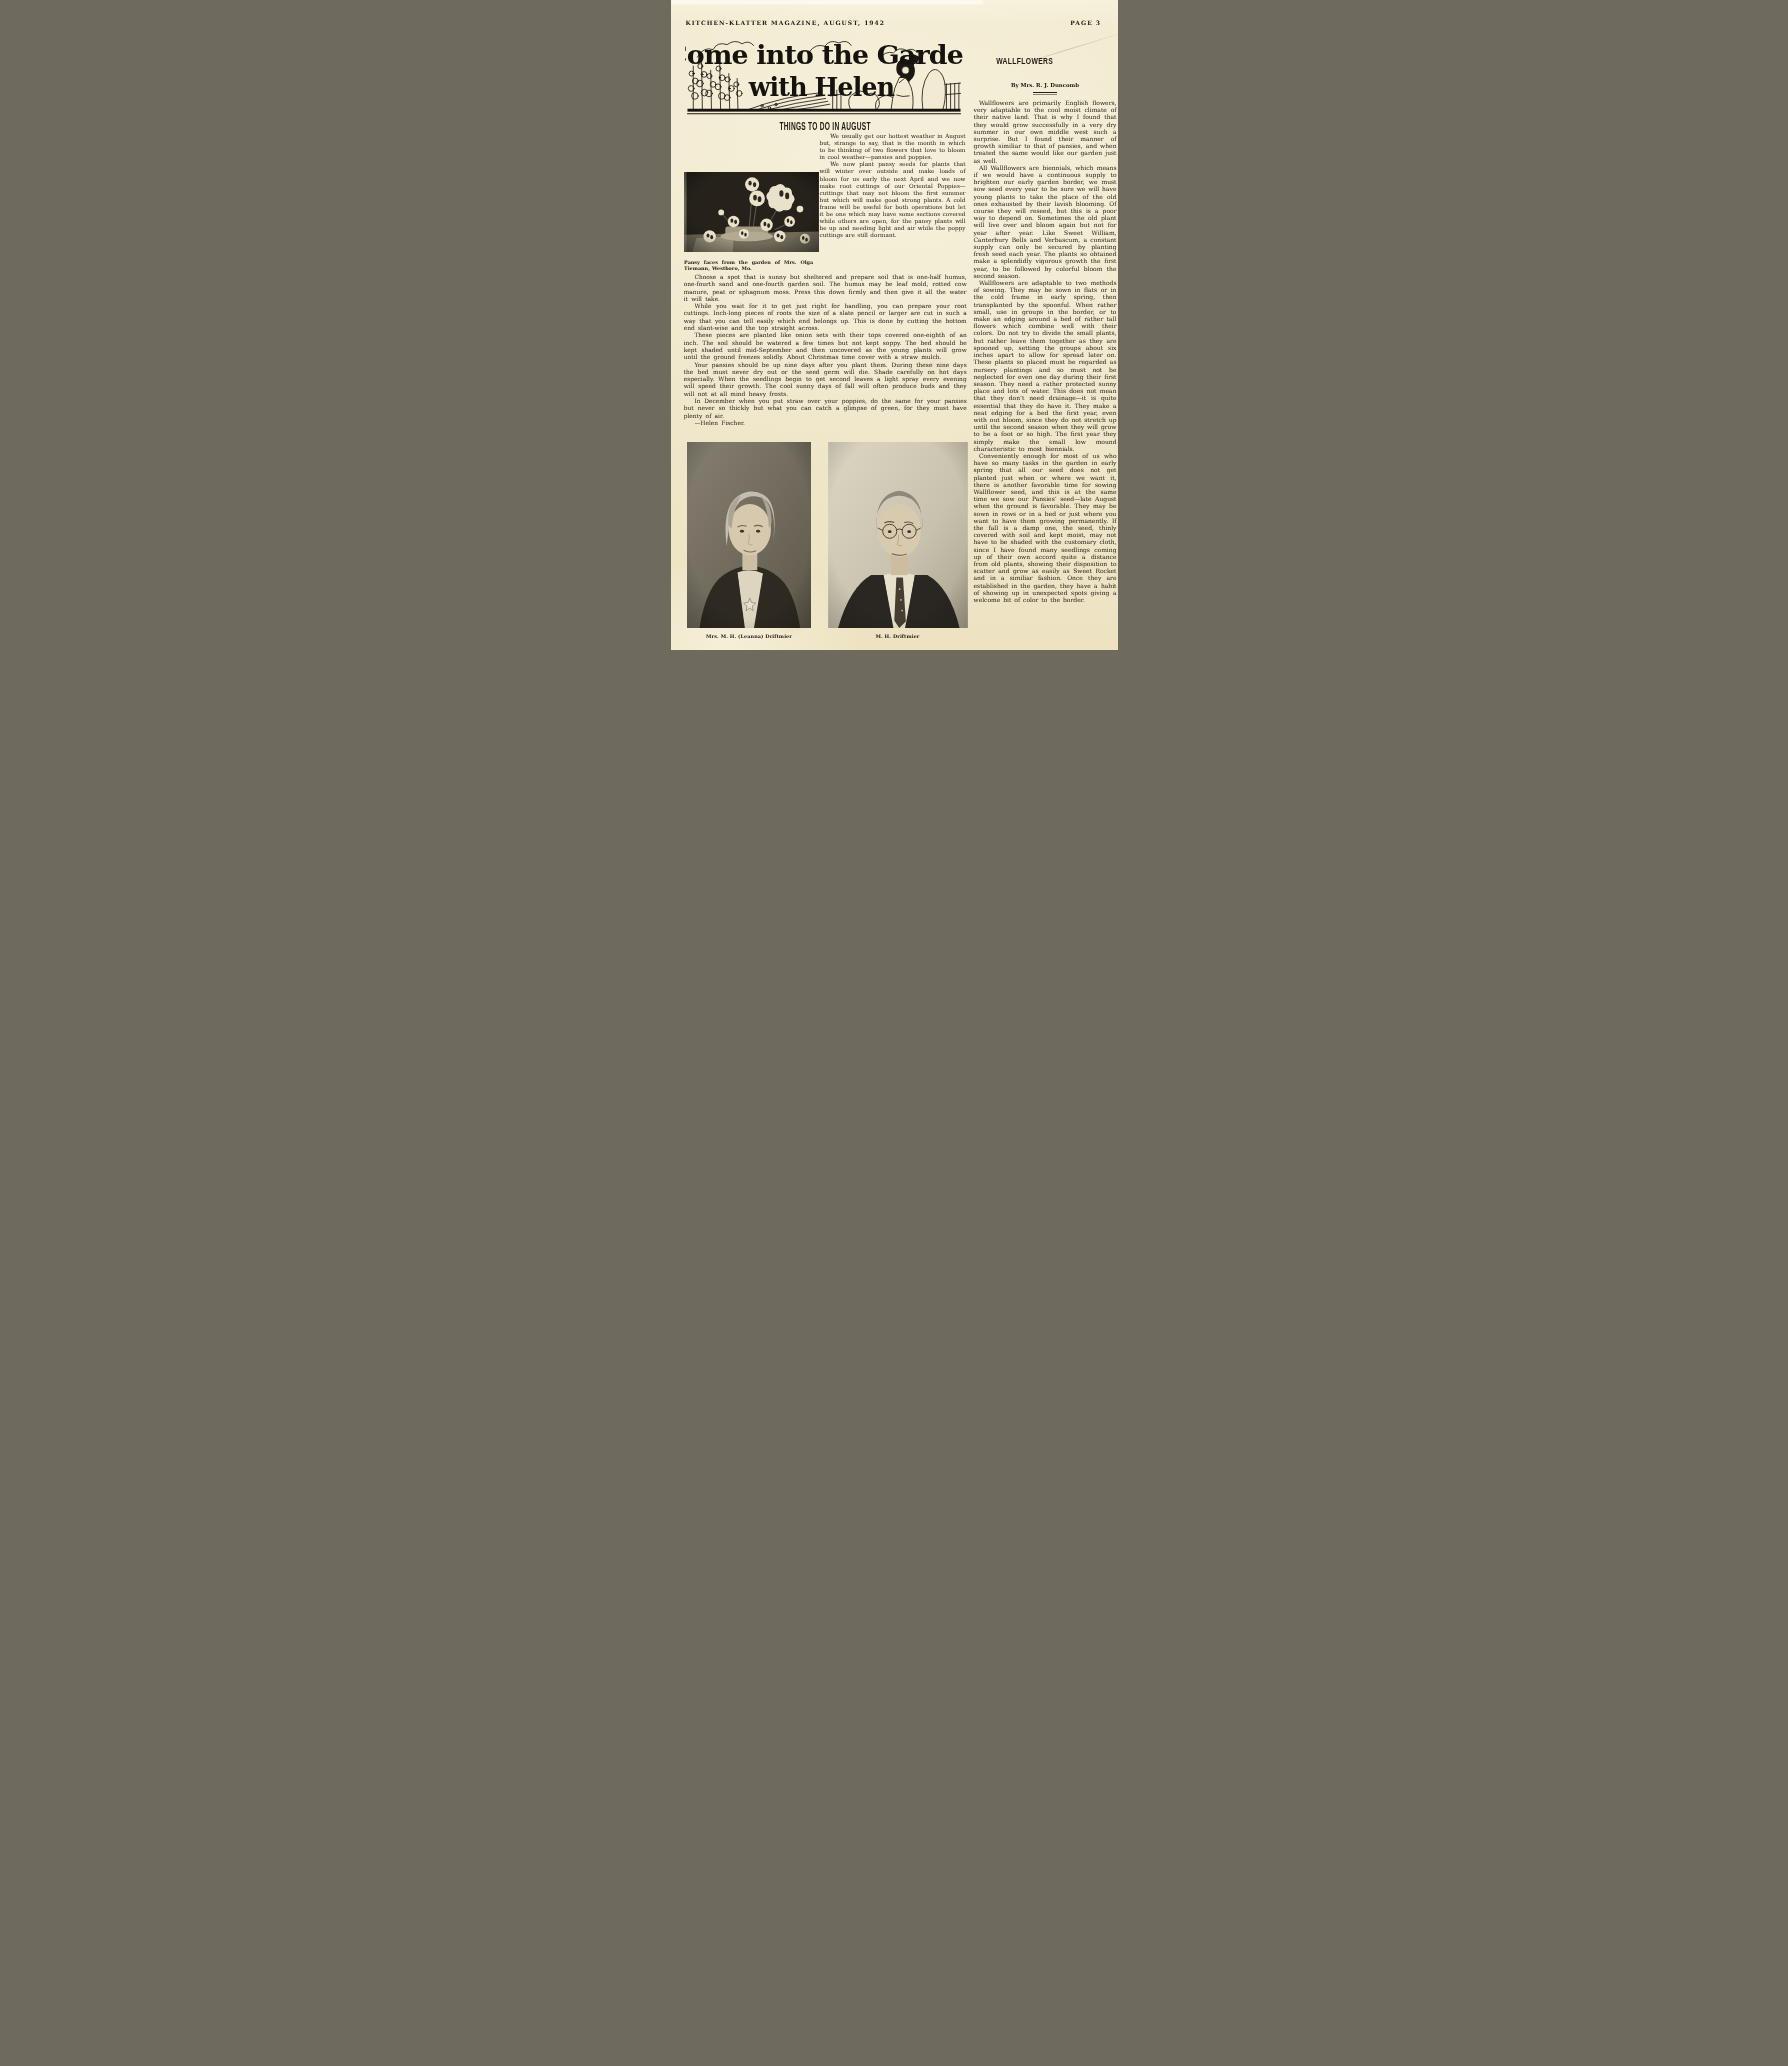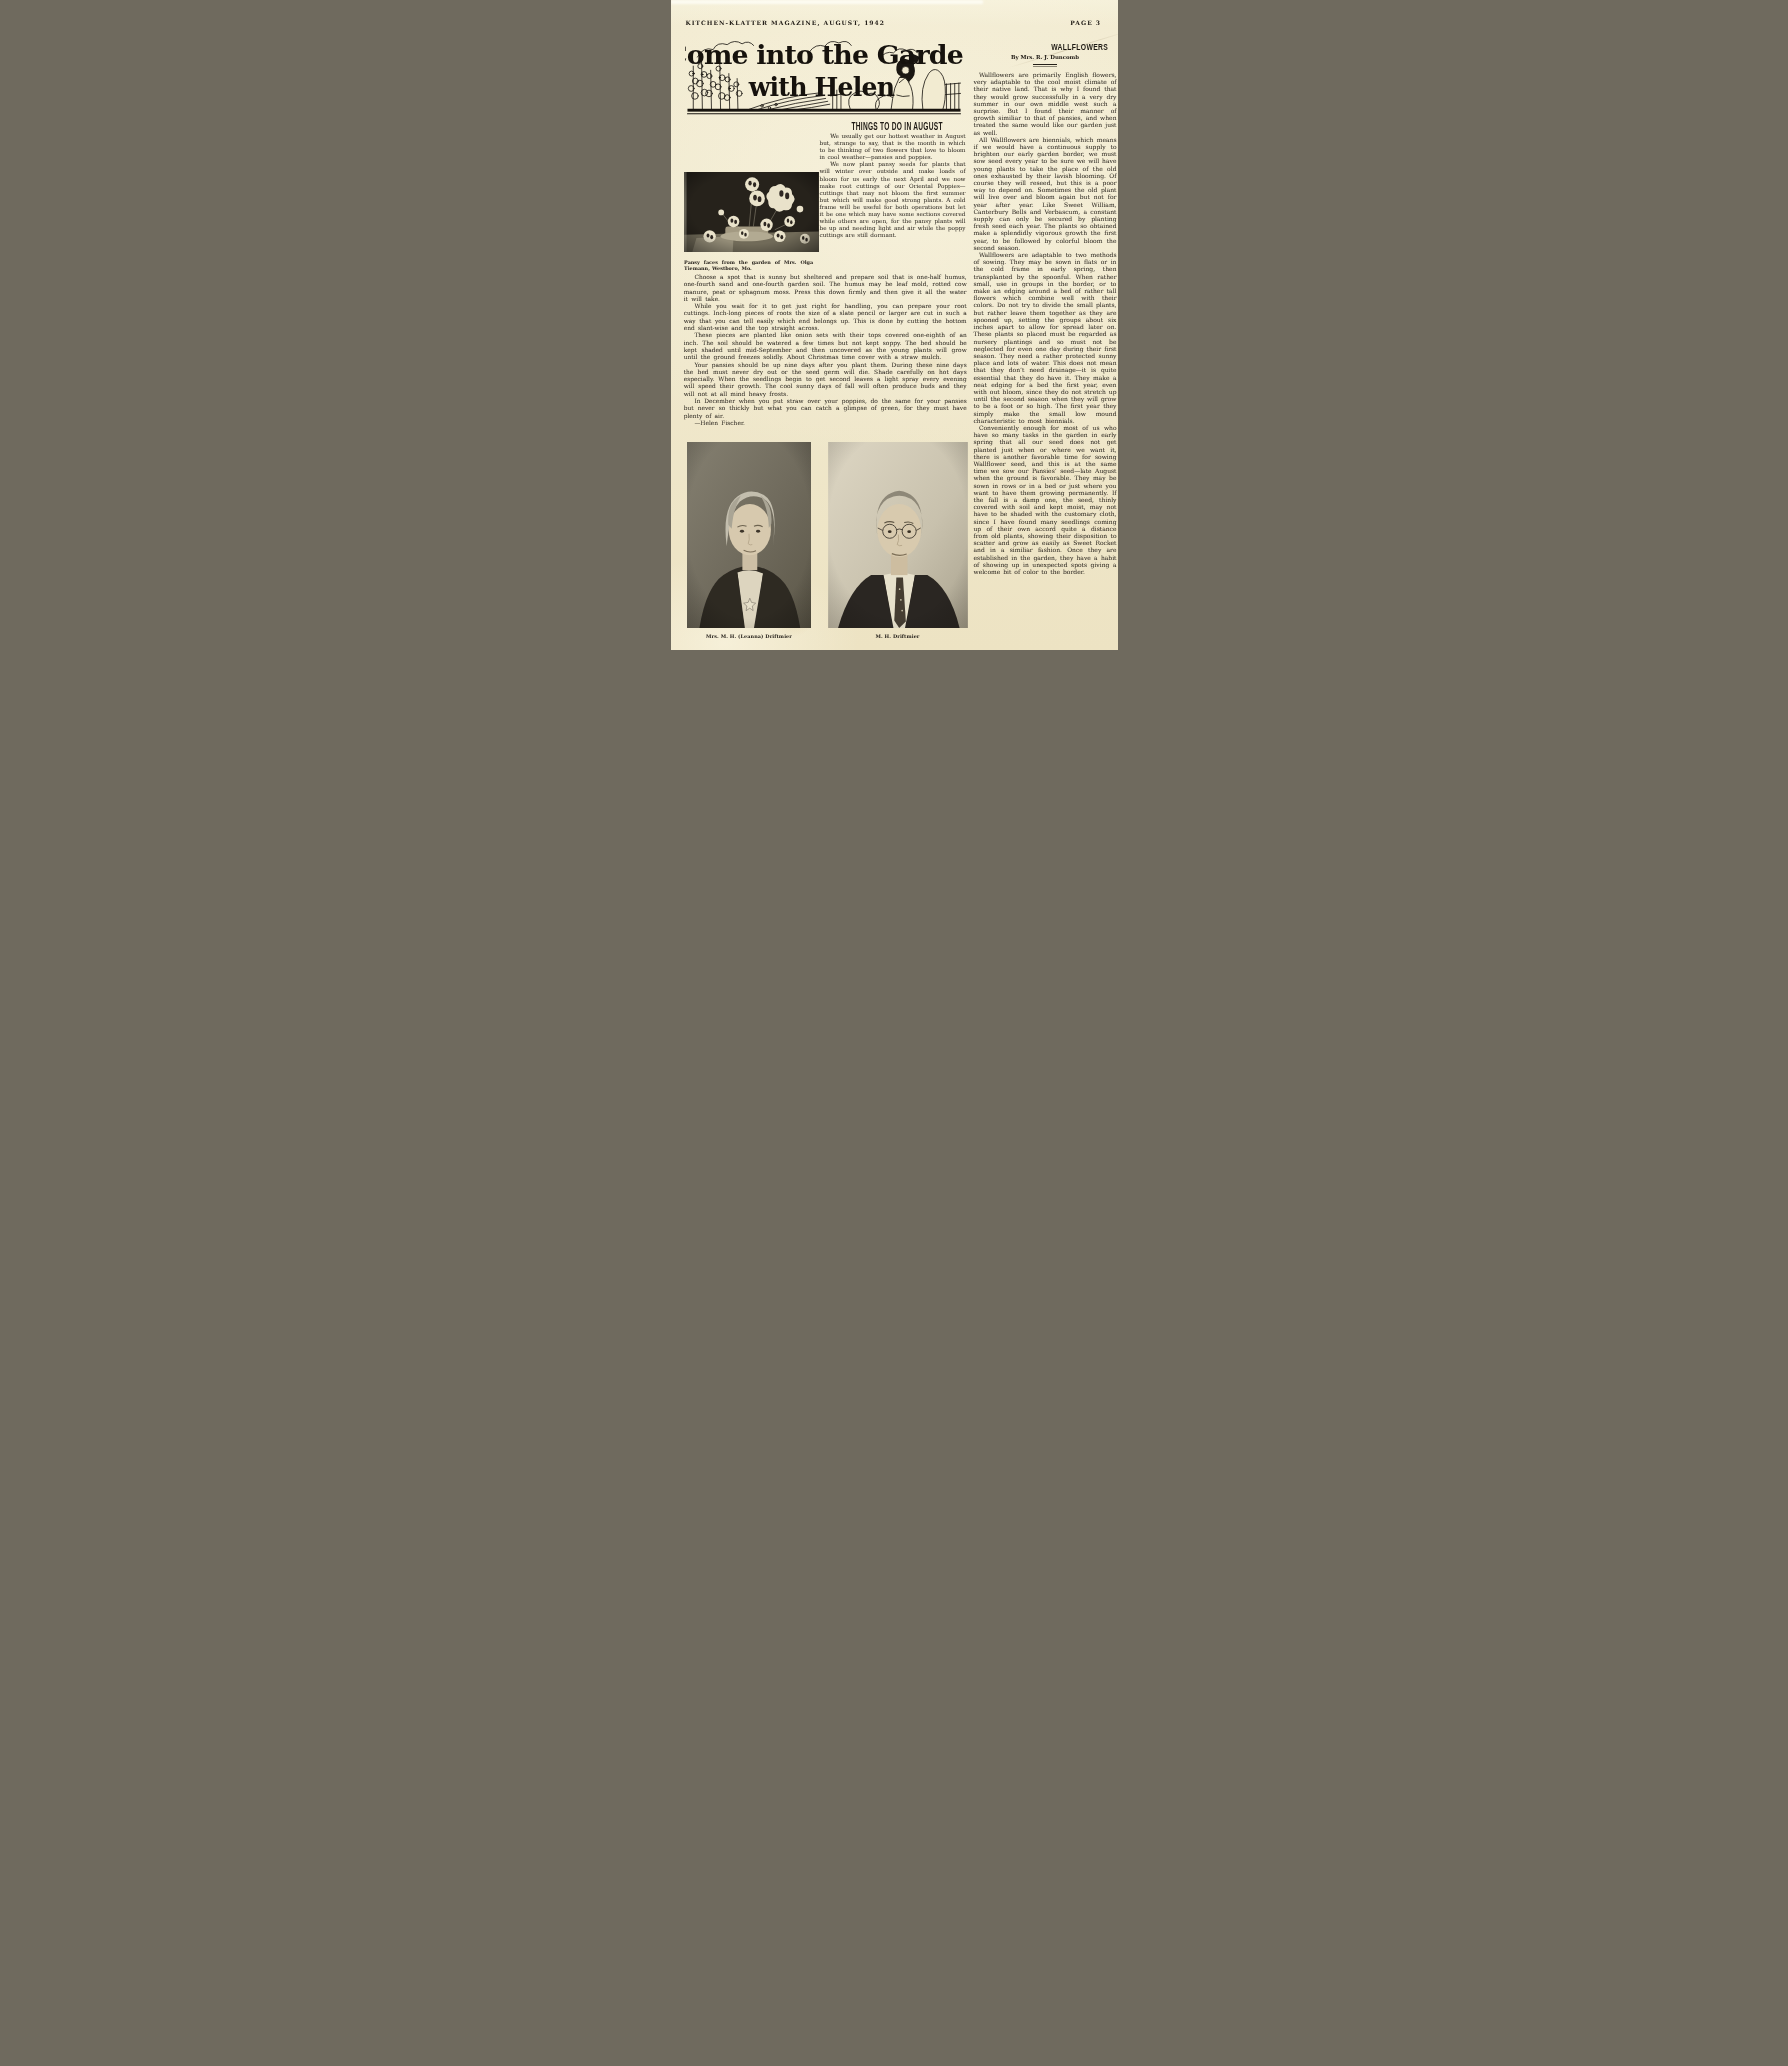--- a/index.html
+++ b/index.html
@@ -24,21 +24,21 @@
     background:radial-gradient(rgba(196,166,102,.10), rgba(0,0,0,0) 70%);}
   .stain2{position:absolute; left:103px; top:612px; width:37px; height:25px; border-radius:50%;
     background:radial-gradient(rgba(205,176,110,.14), rgba(0,0,0,0) 70%);}
 
   .abs{position:absolute;}
   .journal-line{left:15px; top:19.4px; font-weight:bold; font-size:6px; letter-spacing:1px; white-space:nowrap;}
   .page-number{right:16.5px; top:19.4px; font-weight:bold; font-size:6px; letter-spacing:1px;}
 
   .masthead{left:14px; top:33px; width:278px; height:82px;}
 
-  .section-heading{left:13.2px; top:121px; width:283px; text-align:right;}
+  .section-heading{left:13.2px; top:121px; width:283px; text-align:center;}
   .section-heading span{display:inline-block; font-family:"Liberation Sans",sans-serif;
     font-weight:bold; font-size:10px; letter-spacing:0.4px; transform:scaleX(.66); transform-origin:center;
     white-space:nowrap; color:#1e1a14;}
 
   .intro{left:149px; top:133px; width:146px;}
   .intro p{margin:0; text-align:justify; font-size:5.7px; line-height:7.1px; word-spacing:0.6px; text-indent:10.7px;}
 
   .pansy-photo{left:13.2px; top:172px; width:135px; height:80px;}
   .photo-caption{left:13.6px; top:259px; width:129px; font-weight:bold; font-size:4.9px; line-height:6.4px; text-align:justify; word-spacing:0.4px;}
 
@@ -46,21 +46,21 @@
   .article-body p{margin:0; text-align:justify; font-size:5.9px; line-height:7.3px; word-spacing:1.4px; text-indent:10.7px;}
   .signature{margin:0.8px 0 0; text-align:right; padding-right:19px; font-size:5.9px;}
 
   .portrait-left{left:16.5px; top:442px; width:124px; height:186px;}
   .portrait-right{left:157px; top:442px; width:140px; height:186px;}
   .pcap{top:633px; text-align:center; font-weight:bold; font-size:4.9px; letter-spacing:0.1px;}
   .pcap-left{left:16.5px; width:124px;}
   .pcap-right{left:157px; width:140px;}
 
   .rcol{left:303px; top:40px; width:143px;}
-  .rcol-title{text-align:right; margin:2px;}
+  .rcol-title{text-align:left; margin:16px;}
   .rcol-title span{display:inline-block; font-family:"Liberation Sans",sans-serif; font-weight:bold;
     font-size:8.3px; letter-spacing:0.4px; transform:scaleX(.82); transform-origin:center; color:#1e1a14;}
   .rcol-byline{text-align:center; font-weight:bold; font-size:5.4px; margin:1.7px 0 0;}
   .rule-thick{width:24px; margin:4.1px auto 0.8px; border-top:1.2px solid #241f18;}
   .rule-thin{width:24px; margin:0 auto 4.1px; border-top:0.4px solid rgba(36,31,24,.5);}
   .rcol p{margin:0; text-align:justify; font-size:6px; line-height:7.2px; word-spacing:1px; text-indent:5.4px;}
 </style>
 </head>
 <body>
 

